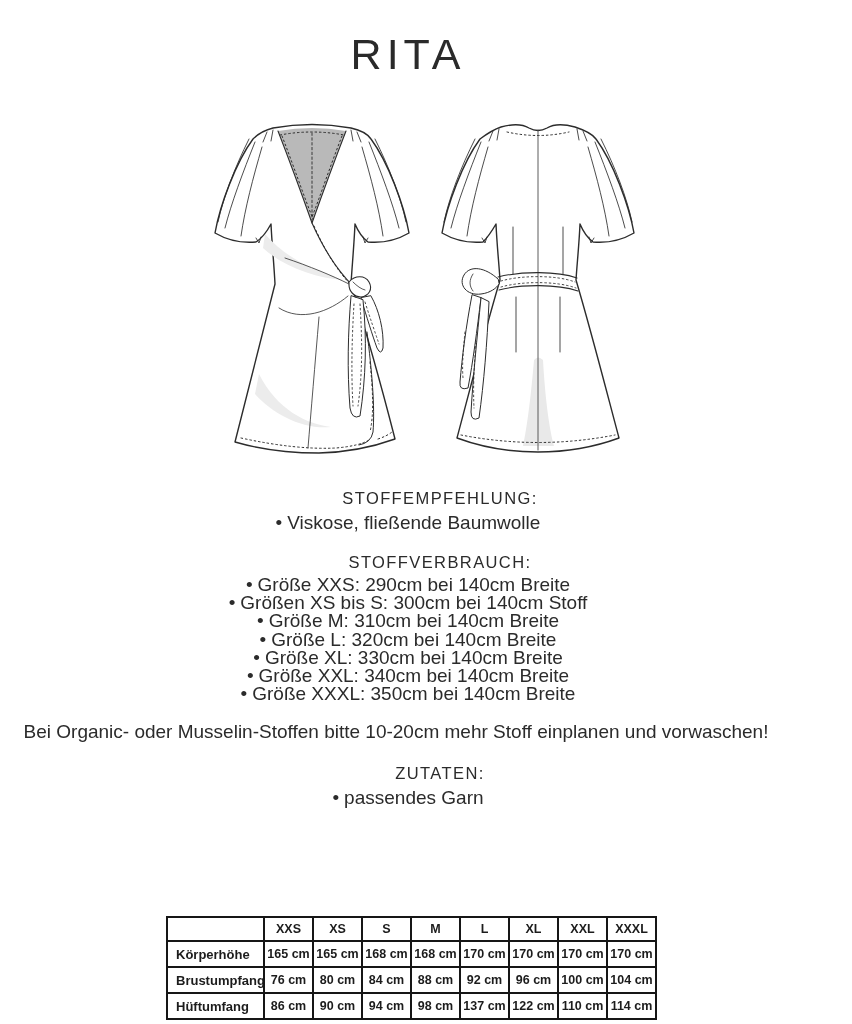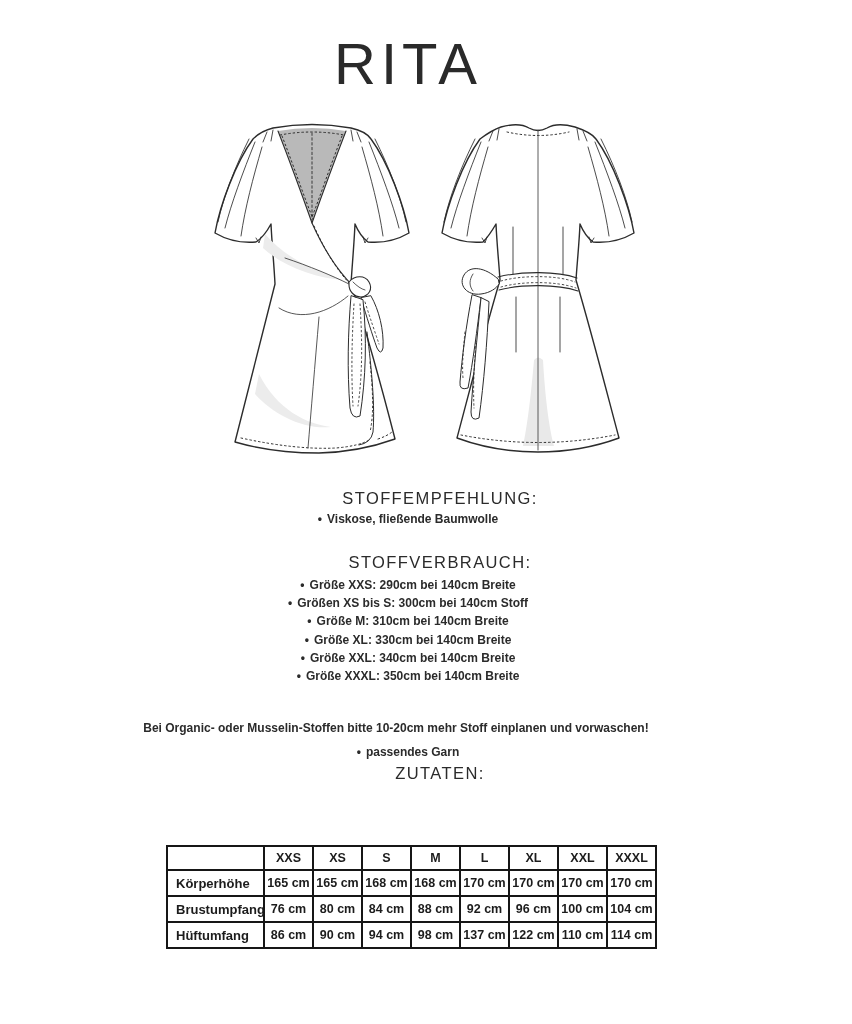--- a/index.html
+++ b/index.html
@@ -3,35 +3,35 @@
 <meta charset="utf-8">
 <style>
   html,body{margin:0;padding:0;background:#fff;}
   .page{
     position:relative;width:852px;height:1024px;background:#fff;overflow:hidden;
     font-family:"Liberation Sans",sans-serif;color:#262626;
   }
   .abs{position:absolute;left:0;width:816px;text-align:center;}
   .full{position:absolute;left:0;width:792px;text-align:center;}
   .title{
-    top:30px;font-size:58px;font-weight:400;letter-spacing:5px;color:#2a2a2a;
+    top:30px;font-size:43px;font-weight:400;letter-spacing:5px;color:#2a2a2a;
   }
   .h2{
     font-size:16.5px;font-weight:400;letter-spacing:1.4px;color:#2b2b2b;padding-left:32px;
   }
   .li,.note{
-    font-size:12px;font-weight:700;color:#2b2b2b;
+    font-size:19px;font-weight:400;color:#2b2b2b;
   }
   .li .b{margin-right:5px;}
   .list{line-height:18.2px;}
   .illus{position:absolute;top:112px;width:222px;height:348px;}
   .illus.front{left:201px;}
   .illus.back{left:427px;}
   table.sizes{
-    position:absolute;left:166px;top:845px;border-collapse:collapse;table-layout:fixed;
+    position:absolute;left:166px;top:916px;border-collapse:collapse;table-layout:fixed;
     width:489px;
   }
   table.sizes th,table.sizes td{
     border:2px solid #161616;font-size:12.5px;font-weight:700;color:#1c1c1c;
     text-align:center;padding:0;overflow:hidden;white-space:nowrap;
   }
   table.sizes th{height:22px;}
   table.sizes td{height:24px;}
   table.sizes td.rowlabel{text-align:left;padding-left:8px;font-size:13px;}
   col.c-label{width:97px;}
@@ -147,29 +147,30 @@
   <div class="abs h2" style="top:489px">STOFFEMPFEHLUNG:</div>
   <div class="abs li" style="top:512px">
     <span class="b">•</span><span>Viskose, fließende Baumwolle</span>
   </div>
 
   <div class="abs h2" style="top:553px">STOFFVERBRAUCH:</div>
   <div class="abs list" style="top:576px">
     <div class="li"><span class="b">•</span><span>Größe XXS: 290cm bei 140cm Breite</span></div>
     <div class="li"><span class="b">•</span><span>Größen XS bis S: 300cm bei 140cm Stoff</span></div>
     <div class="li"><span class="b">•</span><span>Größe M: 310cm bei 140cm Breite</span></div>
+    <div class="li"><span class="b">•</span><span>Größe L: 320cm bei 140cm Breite</span></div>
     <div class="li"><span class="b">•</span><span>Größe XL: 330cm bei 140cm Breite</span></div>
     <div class="li"><span class="b">•</span><span>Größe XXL: 340cm bei 140cm Breite</span></div>
     <div class="li"><span class="b">•</span><span>Größe XXXL: 350cm bei 140cm Breite</span></div>
   </div>
 
   <div class="full note" style="top:721px">Bei Organic- oder Musselin-Stoffen bitte 10-20cm mehr Stoff einplanen und vorwaschen!</div>
 
   <div class="abs h2" style="top:764px">ZUTATEN:</div>
-  <div class="abs li" style="top:745px">
+  <div class="abs li" style="top:787px">
     <span class="b">•</span><span>passendes Garn</span>
   </div>
 
   <table class="sizes">
     <colgroup>
       <col class="c-label">
         <col class="c-size">
         <col class="c-size">
         <col class="c-size">
         <col class="c-size">

